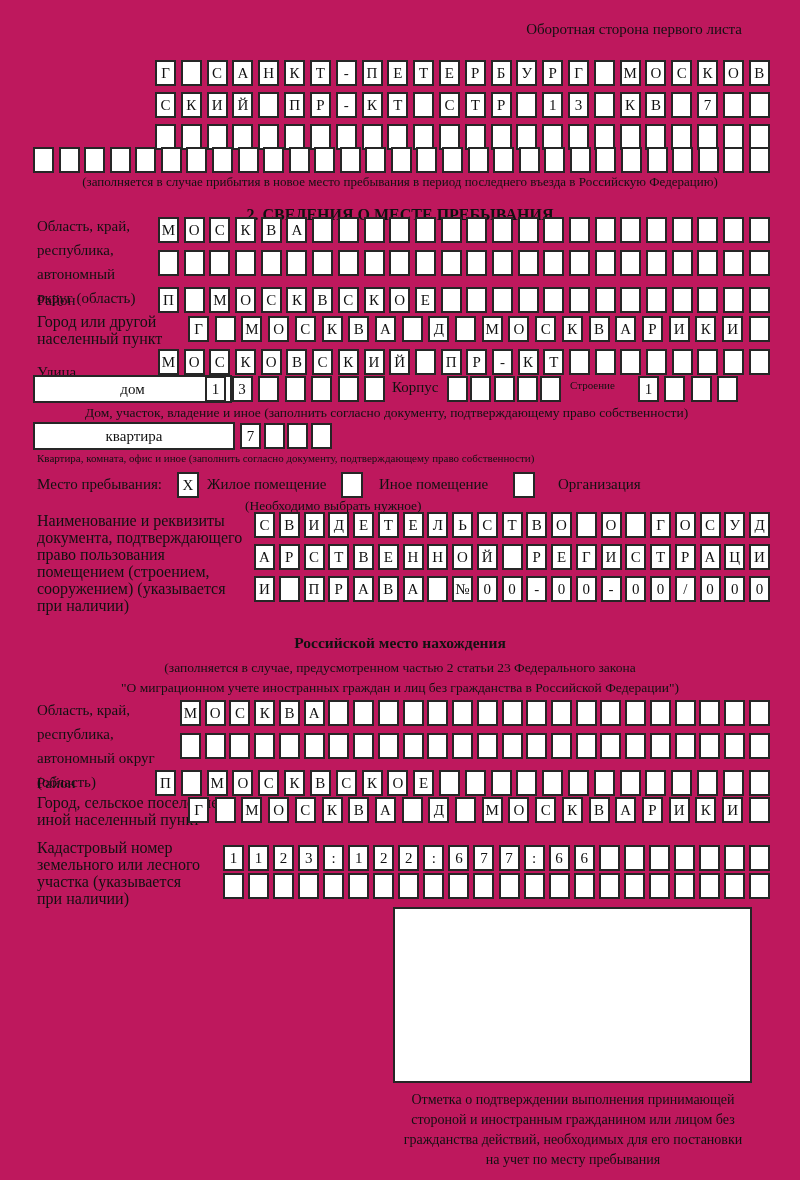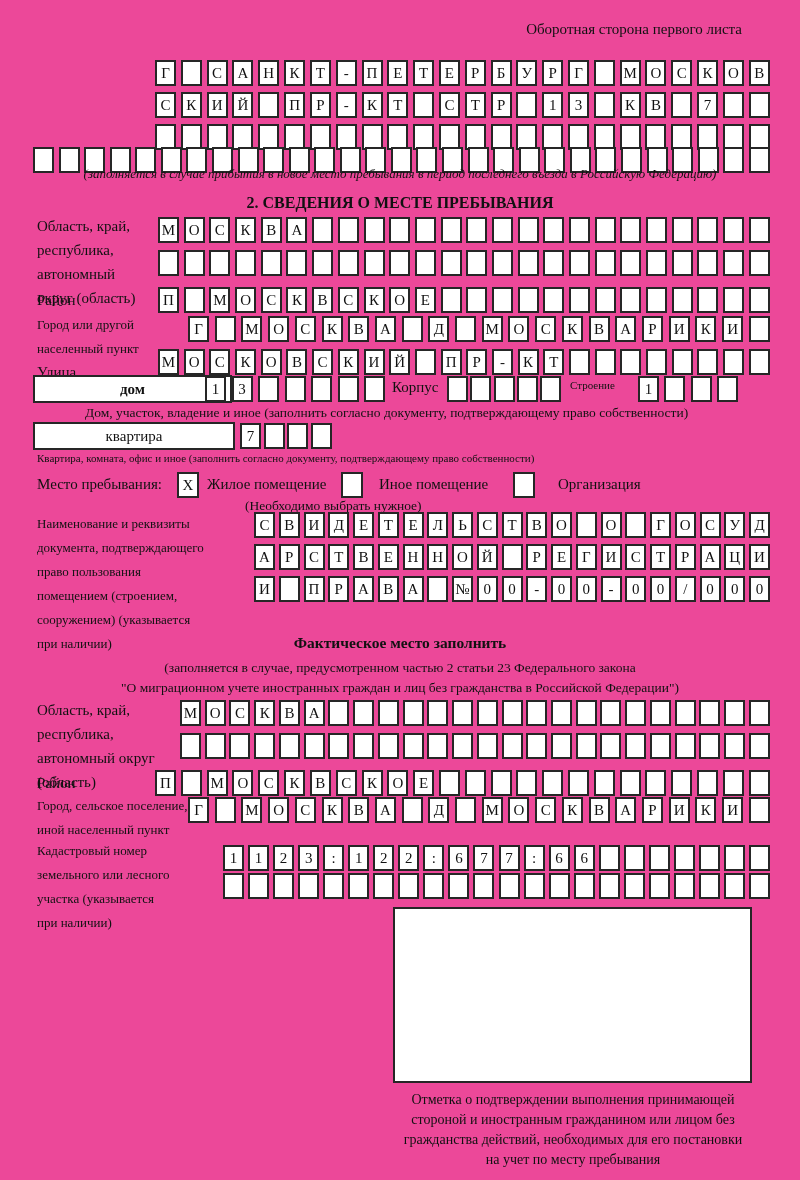--- a/index.html
+++ b/index.html
@@ -1,22 +1,22 @@
 <!DOCTYPE html>
 <html><head>
 <meta charset="utf-8">
 <style>
   html,body{margin:0;padding:0;background:#fff;}
   .page{
-    position:relative;width:800px;height:1180px;background:#ec4899;
+    position:relative;width:800px;height:1180px;background:#be185d;
     font-family:"Liberation Serif","DejaVu Serif",serif;color:#111;overflow:hidden;
   }
   .abs{position:absolute;}
   .lbl{font-size:15px;line-height:24px;white-space:pre-line;}
-  .lbl-tight{font-size:13px;line-height:24px;white-space:pre-line;}
+  .lbl-tight{font-size:16px;line-height:17px;white-space:pre-line;}
   .cells{position:absolute;display:flex;justify-content:space-between;}
   .cell{
     width:21px;height:26px;border:2px solid #262626;box-sizing:border-box;
     display:flex;align-items:center;justify-content:center;
     font-size:15px;background:#fff;flex:none;
   }
   .label-box{
     border:2px solid #262626;box-sizing:border-box;height:28px;
     display:flex;align-items:center;justify-content:center;font-size:15px;background:#fff;
   }
@@ -139,23 +139,23 @@
       <div class="cell"></div>
       <div class="cell"></div>
       <div class="cell"></div>
       <div class="cell"></div>
       <div class="cell"></div>
       <div class="cell"></div>
       <div class="cell"></div>
       <div class="cell"></div>
       <div class="cell"></div>
     </div>
-  <div class="abs caption-c" style="top:166px;font-style:italic;">(заполняется в случае прибытия в новое место пребывания в период последнего въезда в Российскую Федерацию)</div>
-
-  <div class="abs title" style="top:194px;">2. СВЕДЕНИЯ О МЕСТЕ ПРЕБЫВАНИЯ</div>
+  <div class="abs caption-c" style="top:174px;">(заполняется в случае прибытия в новое место пребывания в период последнего въезда в Российскую Федерацию)</div>
+
+  <div class="abs title" style="top:206px;">2. СВЕДЕНИЯ О МЕСТЕ ПРЕБЫВАНИЯ</div>
 
   <div class="abs lbl" style="left:37px;top:214px;width:120px;">Область, край,
 республика,
 автономный
 округ (область)</div>
   <div class="cells" style="left:158px;top:217px;width:612px;">
       <div class="cell">М</div>
       <div class="cell">О</div>
       <div class="cell">С</div>
       <div class="cell">К</div>
@@ -283,21 +283,21 @@
       <div class="cell"></div>
       <div class="cell"></div>
       <div class="cell"></div>
       <div class="cell"></div>
       <div class="cell"></div>
       <div class="cell"></div>
       <div class="cell"></div>
       <div class="cell"></div>
     </div>
 
-  <div class="abs label-box" style="left:33px;top:375px;width:199px;font-weight:bold;">дом</div>
+  <div class="abs label-box" style="left:33px;top:375px;width:199px;">дом</div>
   <div class="cells" style="left:205px;top:376px;width:180px;">
       <div class="cell">1</div>
       <div class="cell">3</div>
       <div class="cell"></div>
       <div class="cell"></div>
       <div class="cell"></div>
       <div class="cell"></div>
       <div class="cell"></div>
     </div>
   <div class="abs" style="left:392px;top:379px;font-size:15px;">Корпус</div>
@@ -404,21 +404,21 @@
       <div class="cell">0</div>
       <div class="cell">-</div>
       <div class="cell">0</div>
       <div class="cell">0</div>
       <div class="cell">/</div>
       <div class="cell">0</div>
       <div class="cell">0</div>
       <div class="cell">0</div>
     </div>
 
-  <div class="abs title" style="top:634px;font-size:15.5px;">Фактическое место заполнить</div>
+  <div class="abs title" style="top:634px;font-size:15.5px;">Российской место нахождения</div>
   <div class="abs caption-c" style="top:658px;line-height:20px;font-size:13.5px;">(заполняется в случае, предусмотренном частью 2 статьи 23 Федерального закона
 "О миграционном учете иностранных граждан и лиц без гражданства в Российской Федерации")</div>
 
   <div class="abs lbl" style="left:37px;top:698px;width:140px;">Область, край,
 республика,
 автономный округ
 (область)</div>
   <div class="cells" style="left:180px;top:700px;width:590px;">
       <div class="cell">М</div>
       <div class="cell">О</div>

